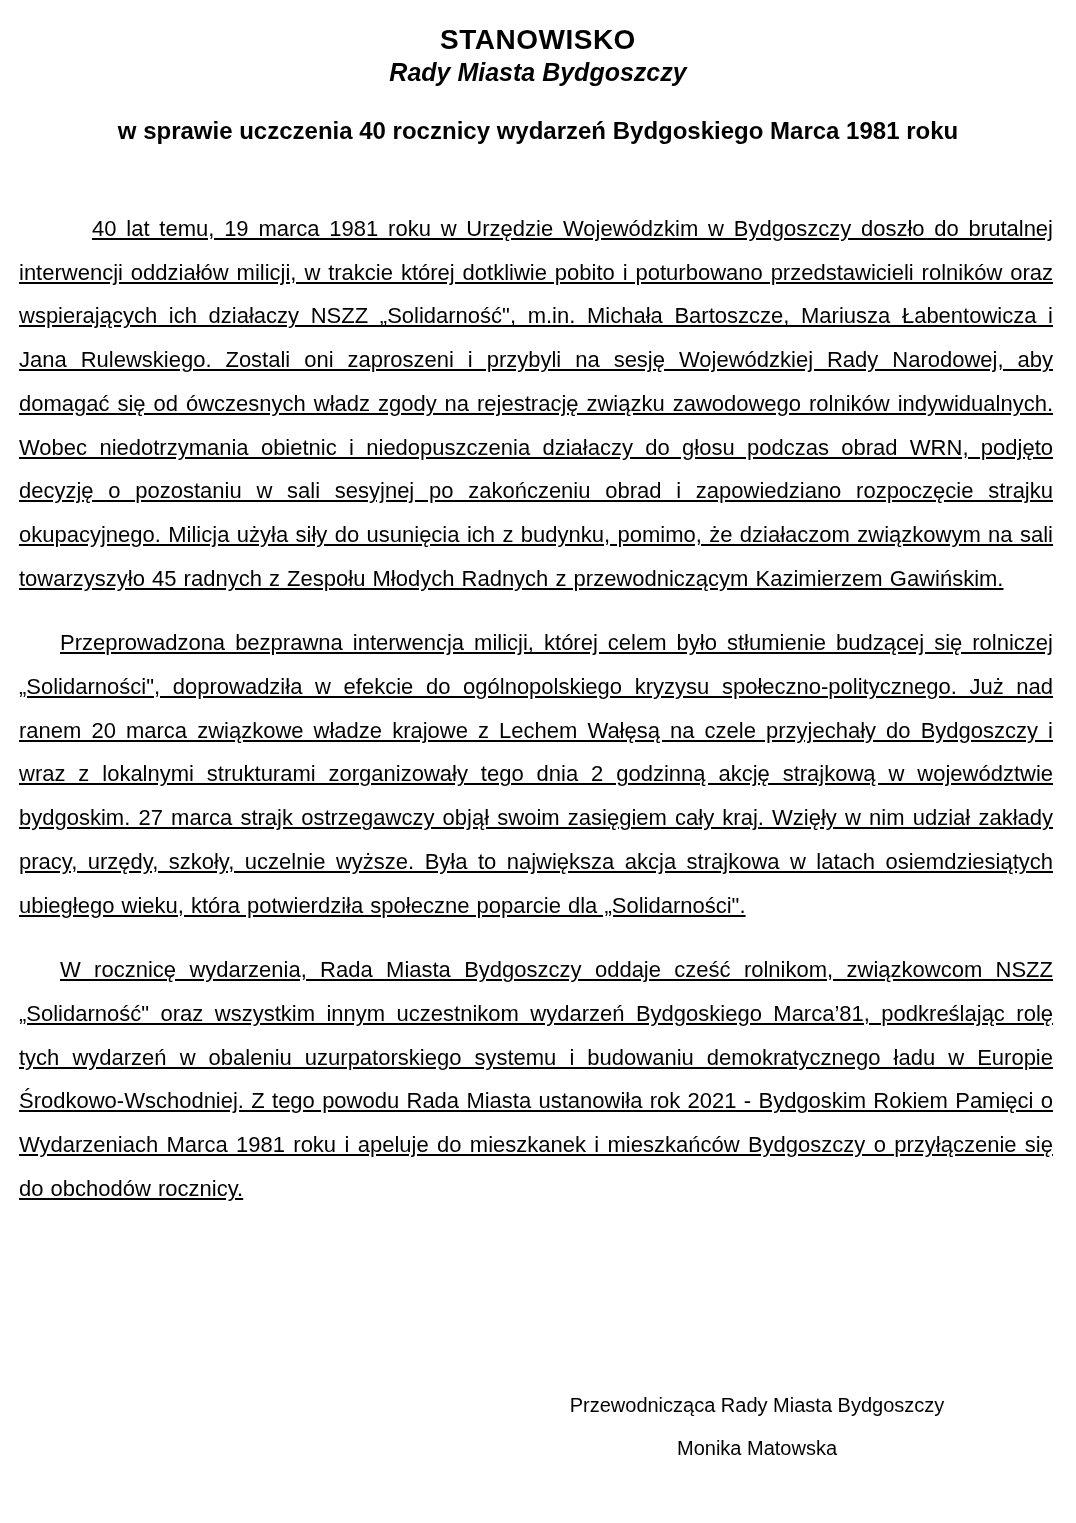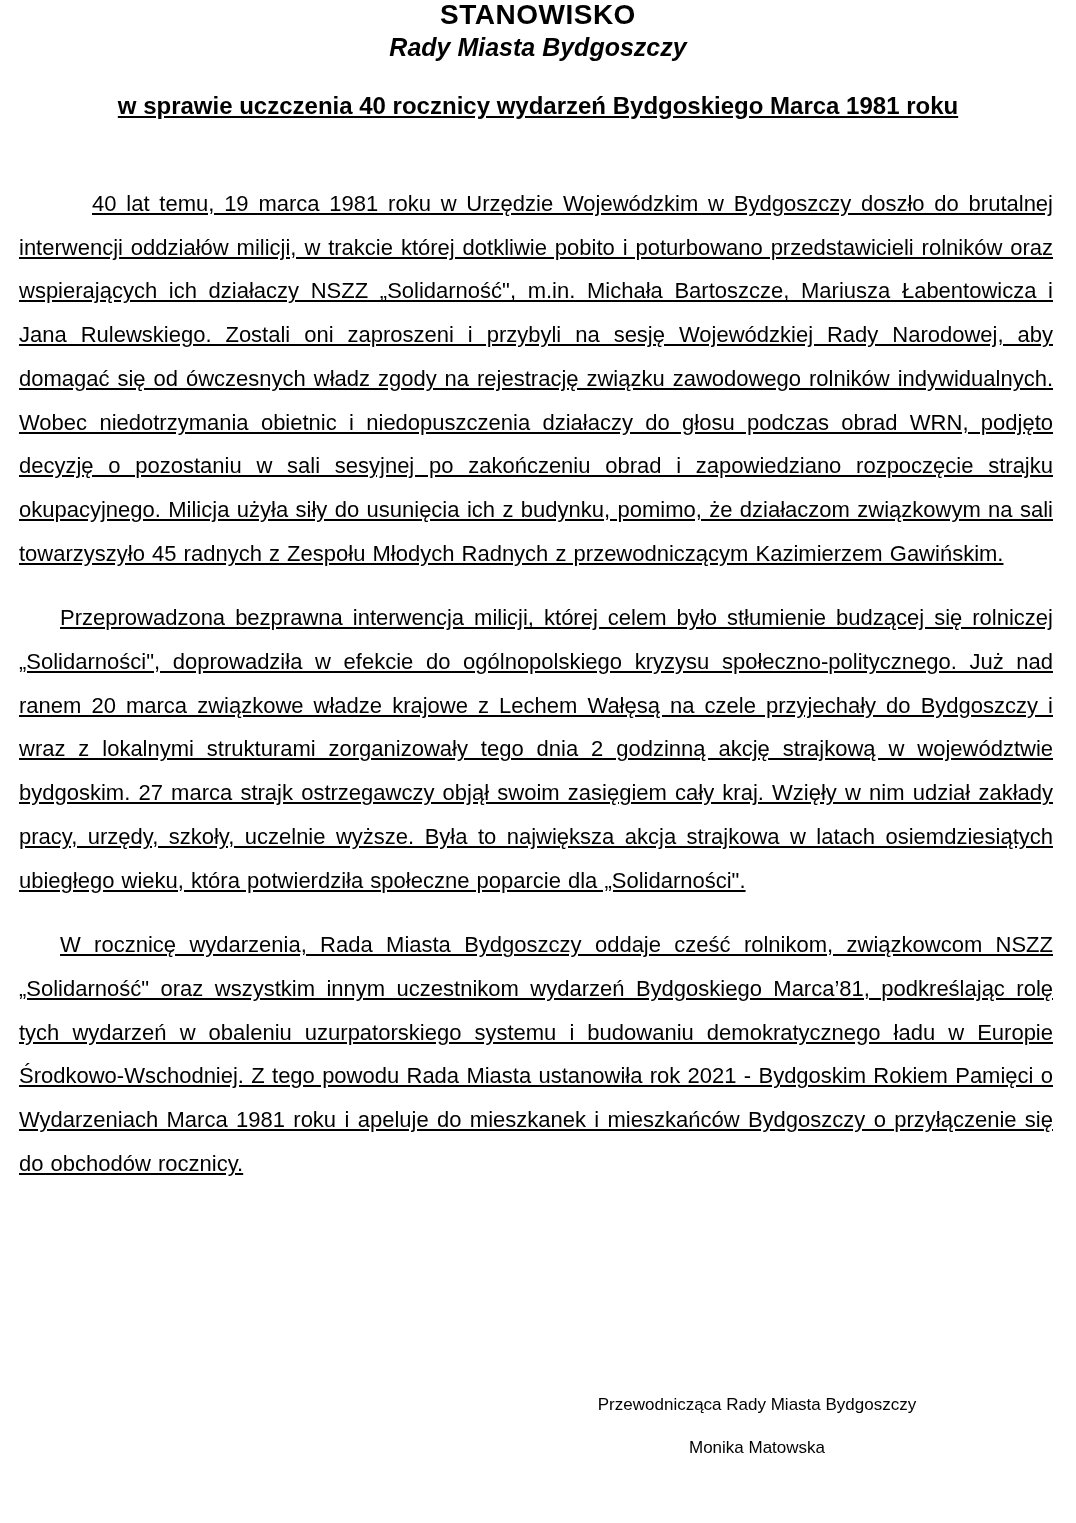--- a/index.html
+++ b/index.html
@@ -16,20 +16,21 @@
     overflow: hidden;
   }
   .page {
     position: relative;
     width: 1076px;
     height: 1523px;
     background: #ffffff;
     box-sizing: border-box;
   }
   .doc-header {
+    padding-top: 25px;
     text-align: center;
   }
   .doc-title {
     font-size: 28px;
     font-weight: bold;
     line-height: 30px;
     letter-spacing: 0.5px;
   }
   .doc-org {
     font-size: 25px;
@@ -37,21 +38,20 @@
     line-height: 28px;
     margin-top: 3px;
     font-style: italic;
   }
   .doc-subject {
     font-size: 24px;
     font-weight: bold;
     line-height: 28px;
     margin-top: 31px;
     text-align: center;
-    text-decoration: underline;
   }
   .doc-body {
     margin: 62px 23px 0 19px;
     text-decoration: underline;
   }
   .doc-body p {
     margin: 0;
     font-size: 22px;
     line-height: 43.7px;
     text-align: justify;
@@ -63,21 +63,21 @@
   .doc-body p.next {
     text-indent: 41px;
     margin-top: 21px;
   }
   .signature {
     position: absolute;
     left: 450px;
     top: 1392px;
     width: 614px;
     text-align: center;
-    font-size: 17px;
+    font-size: 20px;
     line-height: 26px;
   }
   .signature .sig-name {
     margin-top: 17px;
   }
 </style>
 </head>
 <body>
 
 <div class="page">

